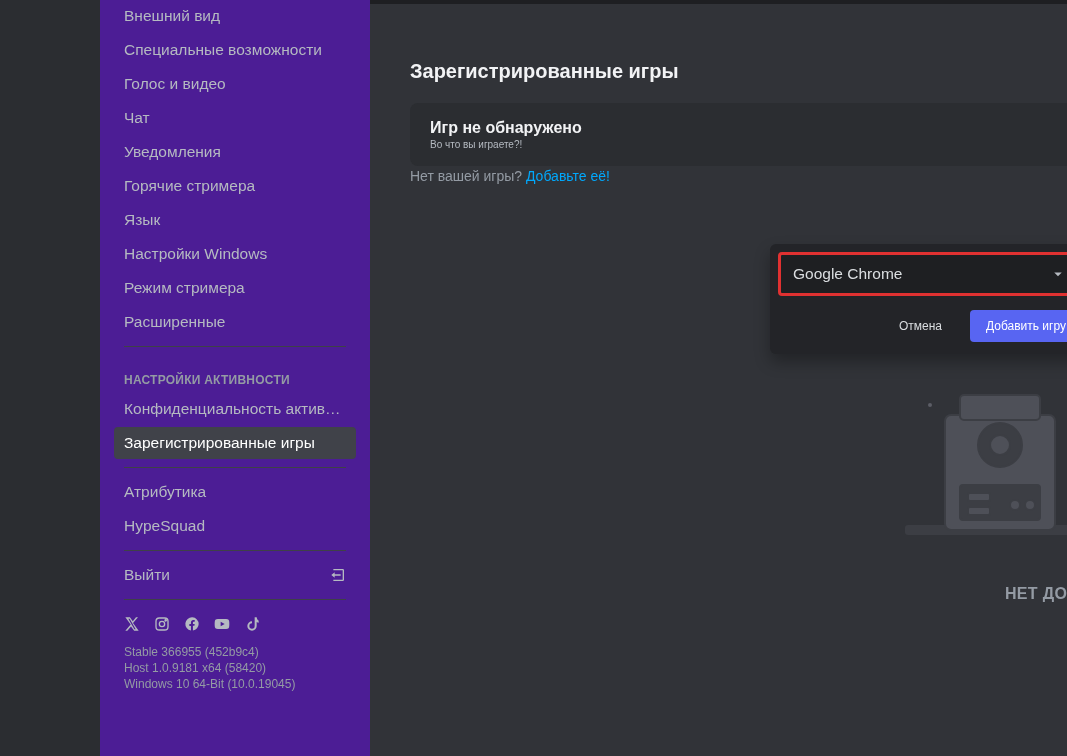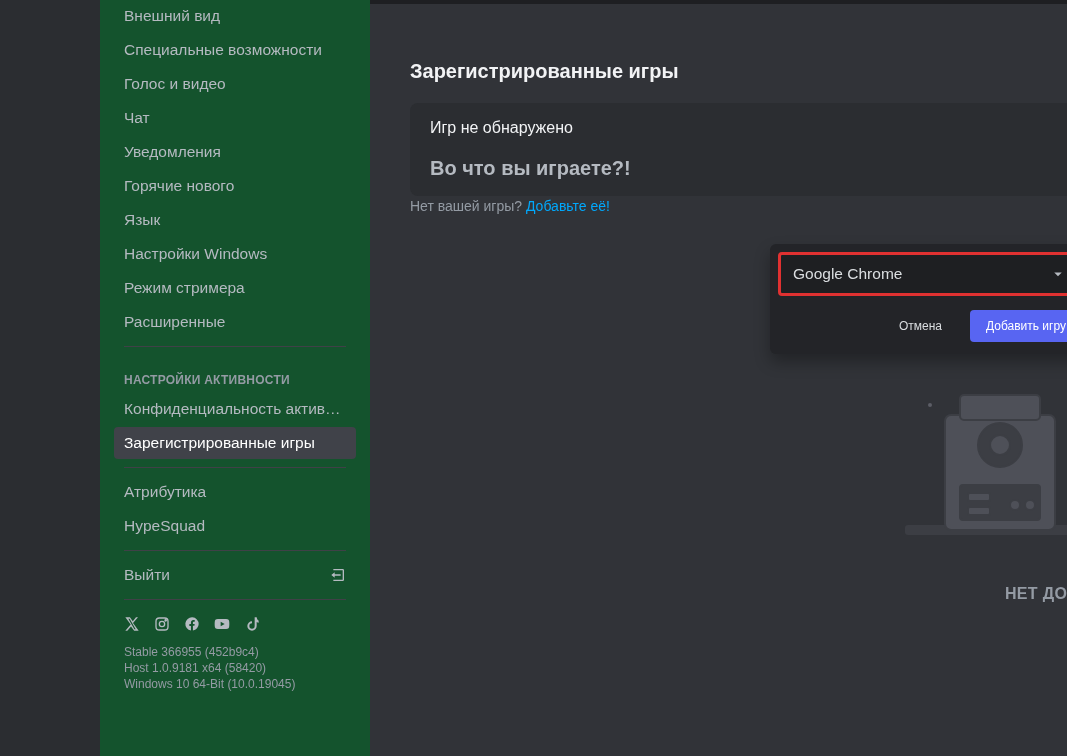--- a/index.html
+++ b/index.html
@@ -8,21 +8,21 @@
   background: #313338;
   color: #dbdee1;
   width: 1067px;
   height: 756px;
   overflow: hidden;
   display: flex;
 }
 .left-spacer { width: 100px; background: #2b2d31; }
 .sidebar {
   width: 270px;
-  background: #14532d;
+  background: #4c1d95;
   padding-right: 14px;
   padding-left: 14px;
   overflow: hidden;
   display: flex;
   flex-direction: column;
 }
 .sidebar-scroll { flex: 1; }
 .nav-item {
   padding: 6px 10px;
   border-radius: 4px;
@@ -57,22 +57,22 @@
   position: relative;
 }
 .titlebar { height: 4px; background: #1e1f22; position: absolute; top:0; left:0; right:0; }
 h2.page-title { font-size: 20px; font-weight: 600; color: #f2f3f5; margin-bottom: 20px; }
 .card {
   background: #2b2d31;
   border-radius: 8px 0 0 8px;
   padding: 16px 20px;
   margin-right: -40px;
 }
-.card-title { font-size: 16px; font-weight: 400; color: #f2f3f5; }
-.card-sub { font-size: 20px; color: #b5bac1; margin-top: 20px; font-weight: bold; }
+.card-title { font-size: 16px; font-weight: 700; color: #f2f3f5; }
+.card-sub { font-size: 10px; color: #b5bac1; margin-top: 2px; }
 .hint { font-size: 14px; color: #949ba4; margin-top: 2px; }
 .link { color: #00a8fc; cursor: pointer; }
 .popover {
   position: absolute;
   left: 400px;
   top: 244px;
   width: 320px;
   background: #232428;
   border-radius: 6px;
   padding: 8px 8px 12px;
@@ -131,21 +131,21 @@
     <div class="nav-item">
         <span>Голос и видео</span>
       </div>
     <div class="nav-item">
         <span>Чат</span>
       </div>
     <div class="nav-item">
         <span>Уведомления</span>
       </div>
     <div class="nav-item">
-        <span>Горячие нового</span>
+        <span>Горячие стримера</span>
       </div>
     <div class="nav-item">
         <span>Язык</span>
       </div>
     <div class="nav-item">
         <span>Настройки Windows</span>
       </div>
     <div class="nav-item">
         <span>Режим стримера</span>
       </div>

